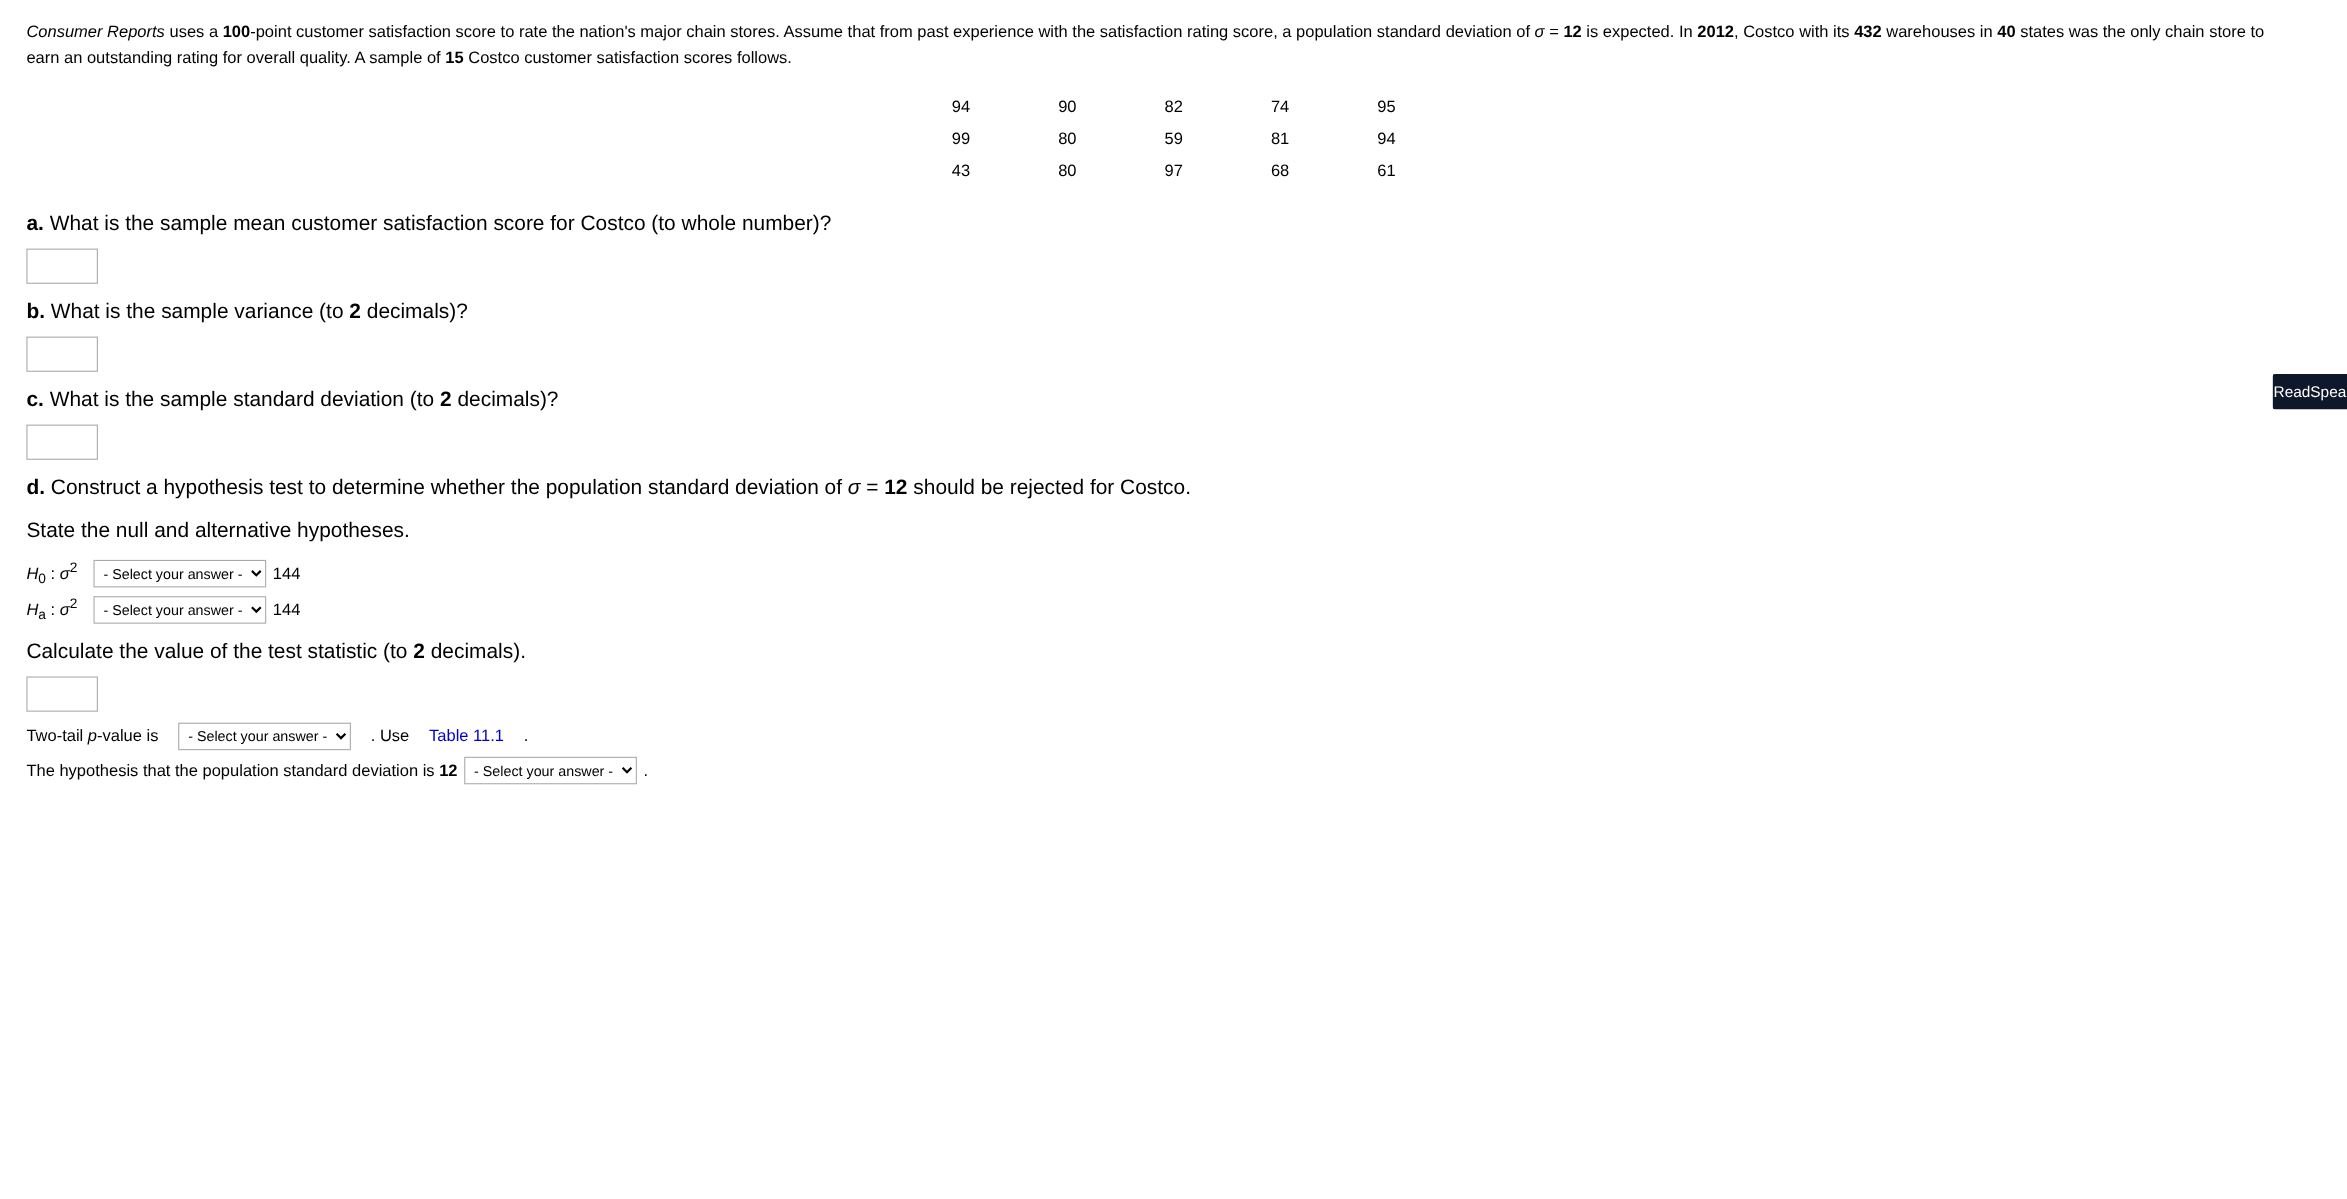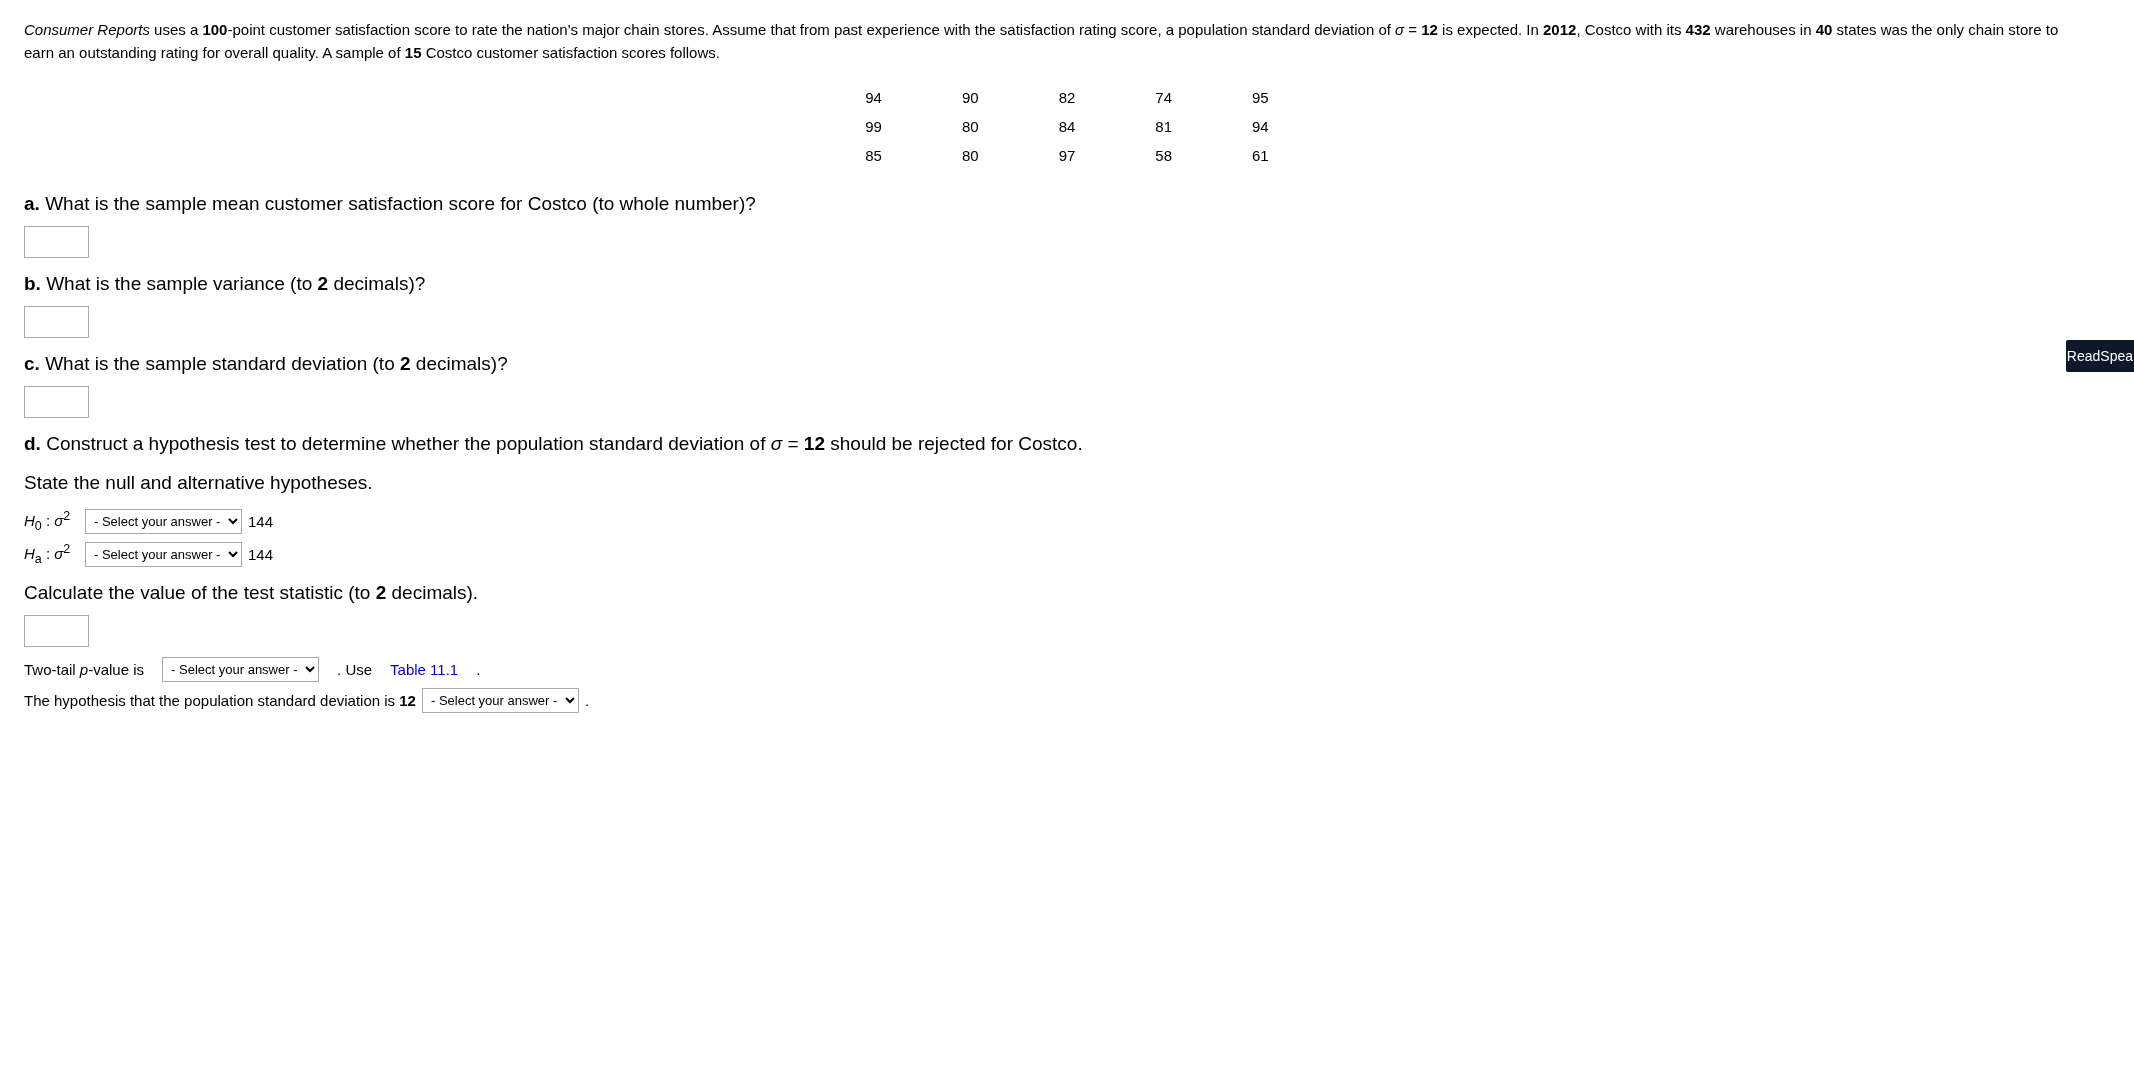--- a/index.html
+++ b/index.html
@@ -108,29 +108,29 @@
     <tr>
       <td>94</td>
       <td>90</td>
       <td>82</td>
       <td>74</td>
       <td>95</td>
     </tr>
     <tr>
       <td>99</td>
       <td>80</td>
-      <td>84</td>
+      <td>59</td>
       <td>81</td>
       <td>94</td>
     </tr>
     <tr>
-      <td>85</td>
+      <td>43</td>
       <td>80</td>
       <td>97</td>
-      <td>58</td>
+      <td>68</td>
       <td>61</td>
     </tr>
   </tbody>
 </table>
 
 <div class="part-row">
   <p class="inline-text">
     <strong>a.</strong> What is the sample mean customer satisfaction score for Costco (to whole number)?
   </p>
   <div style="margin-top:4px; margin-bottom:10px;">

